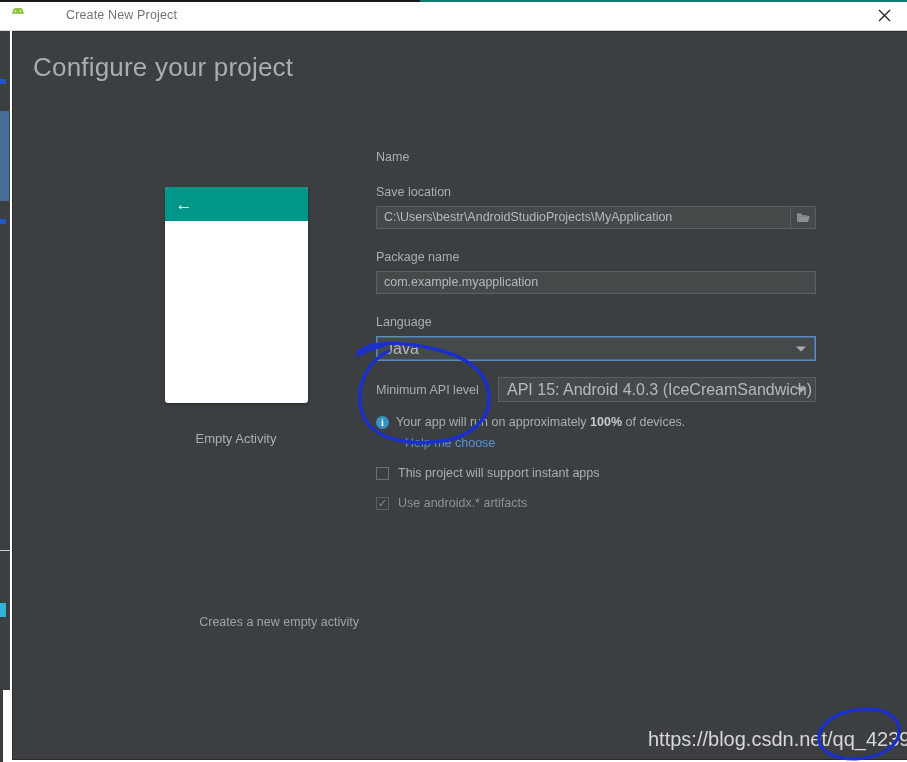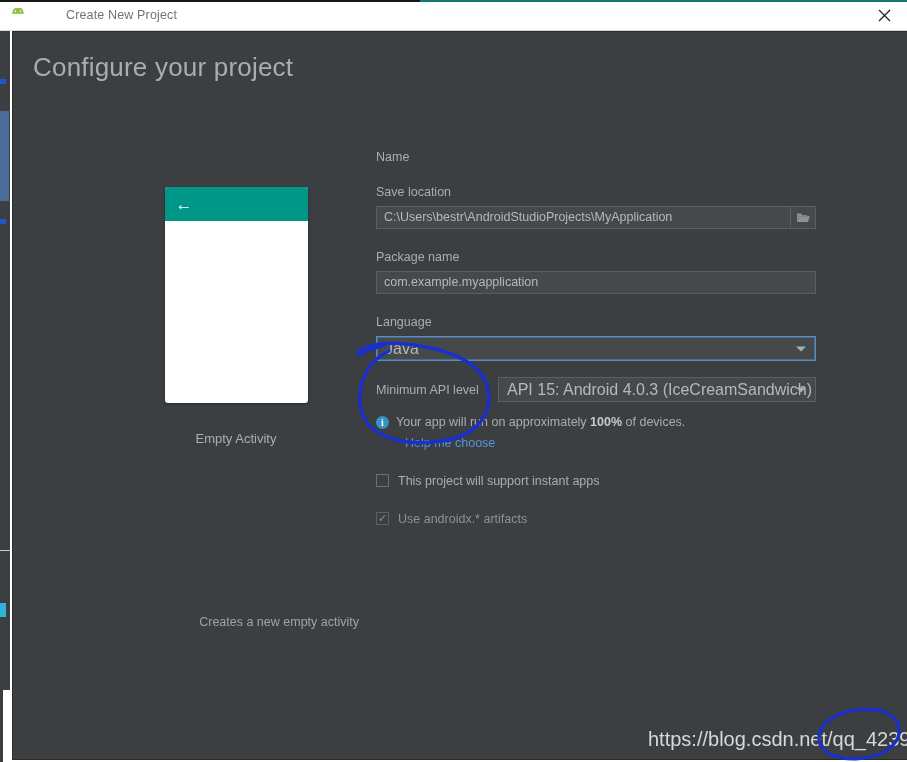--- a/index.html
+++ b/index.html
@@ -224,22 +224,22 @@
     font-family: "Liberation Serif", serif;
   }
   #devices-note b { color: #c6cbd0; font-weight: bold; }
   #help-link {
     margin-top: 7px; margin-left: 29px;
     font-size: 12.5px; color: #5a92d6;
     cursor: pointer;
   }
 
   .checkrow {
-    display: flex; align-items: flex-start;
-    margin-top: 24px;
+    display: flex; align-items: flex-end;
+    margin-top: 16px;
     font-size: 12.5px; color: #a9aeb4;
   }
   .checkbox {
     width: 13px; height: 13px;
     border: 1px solid #6d7174;
     background: #3c3f41;
     margin-right: 9px; flex: none;
     display: flex; align-items: center; justify-content: center;
     box-sizing: border-box;
     cursor: pointer;

